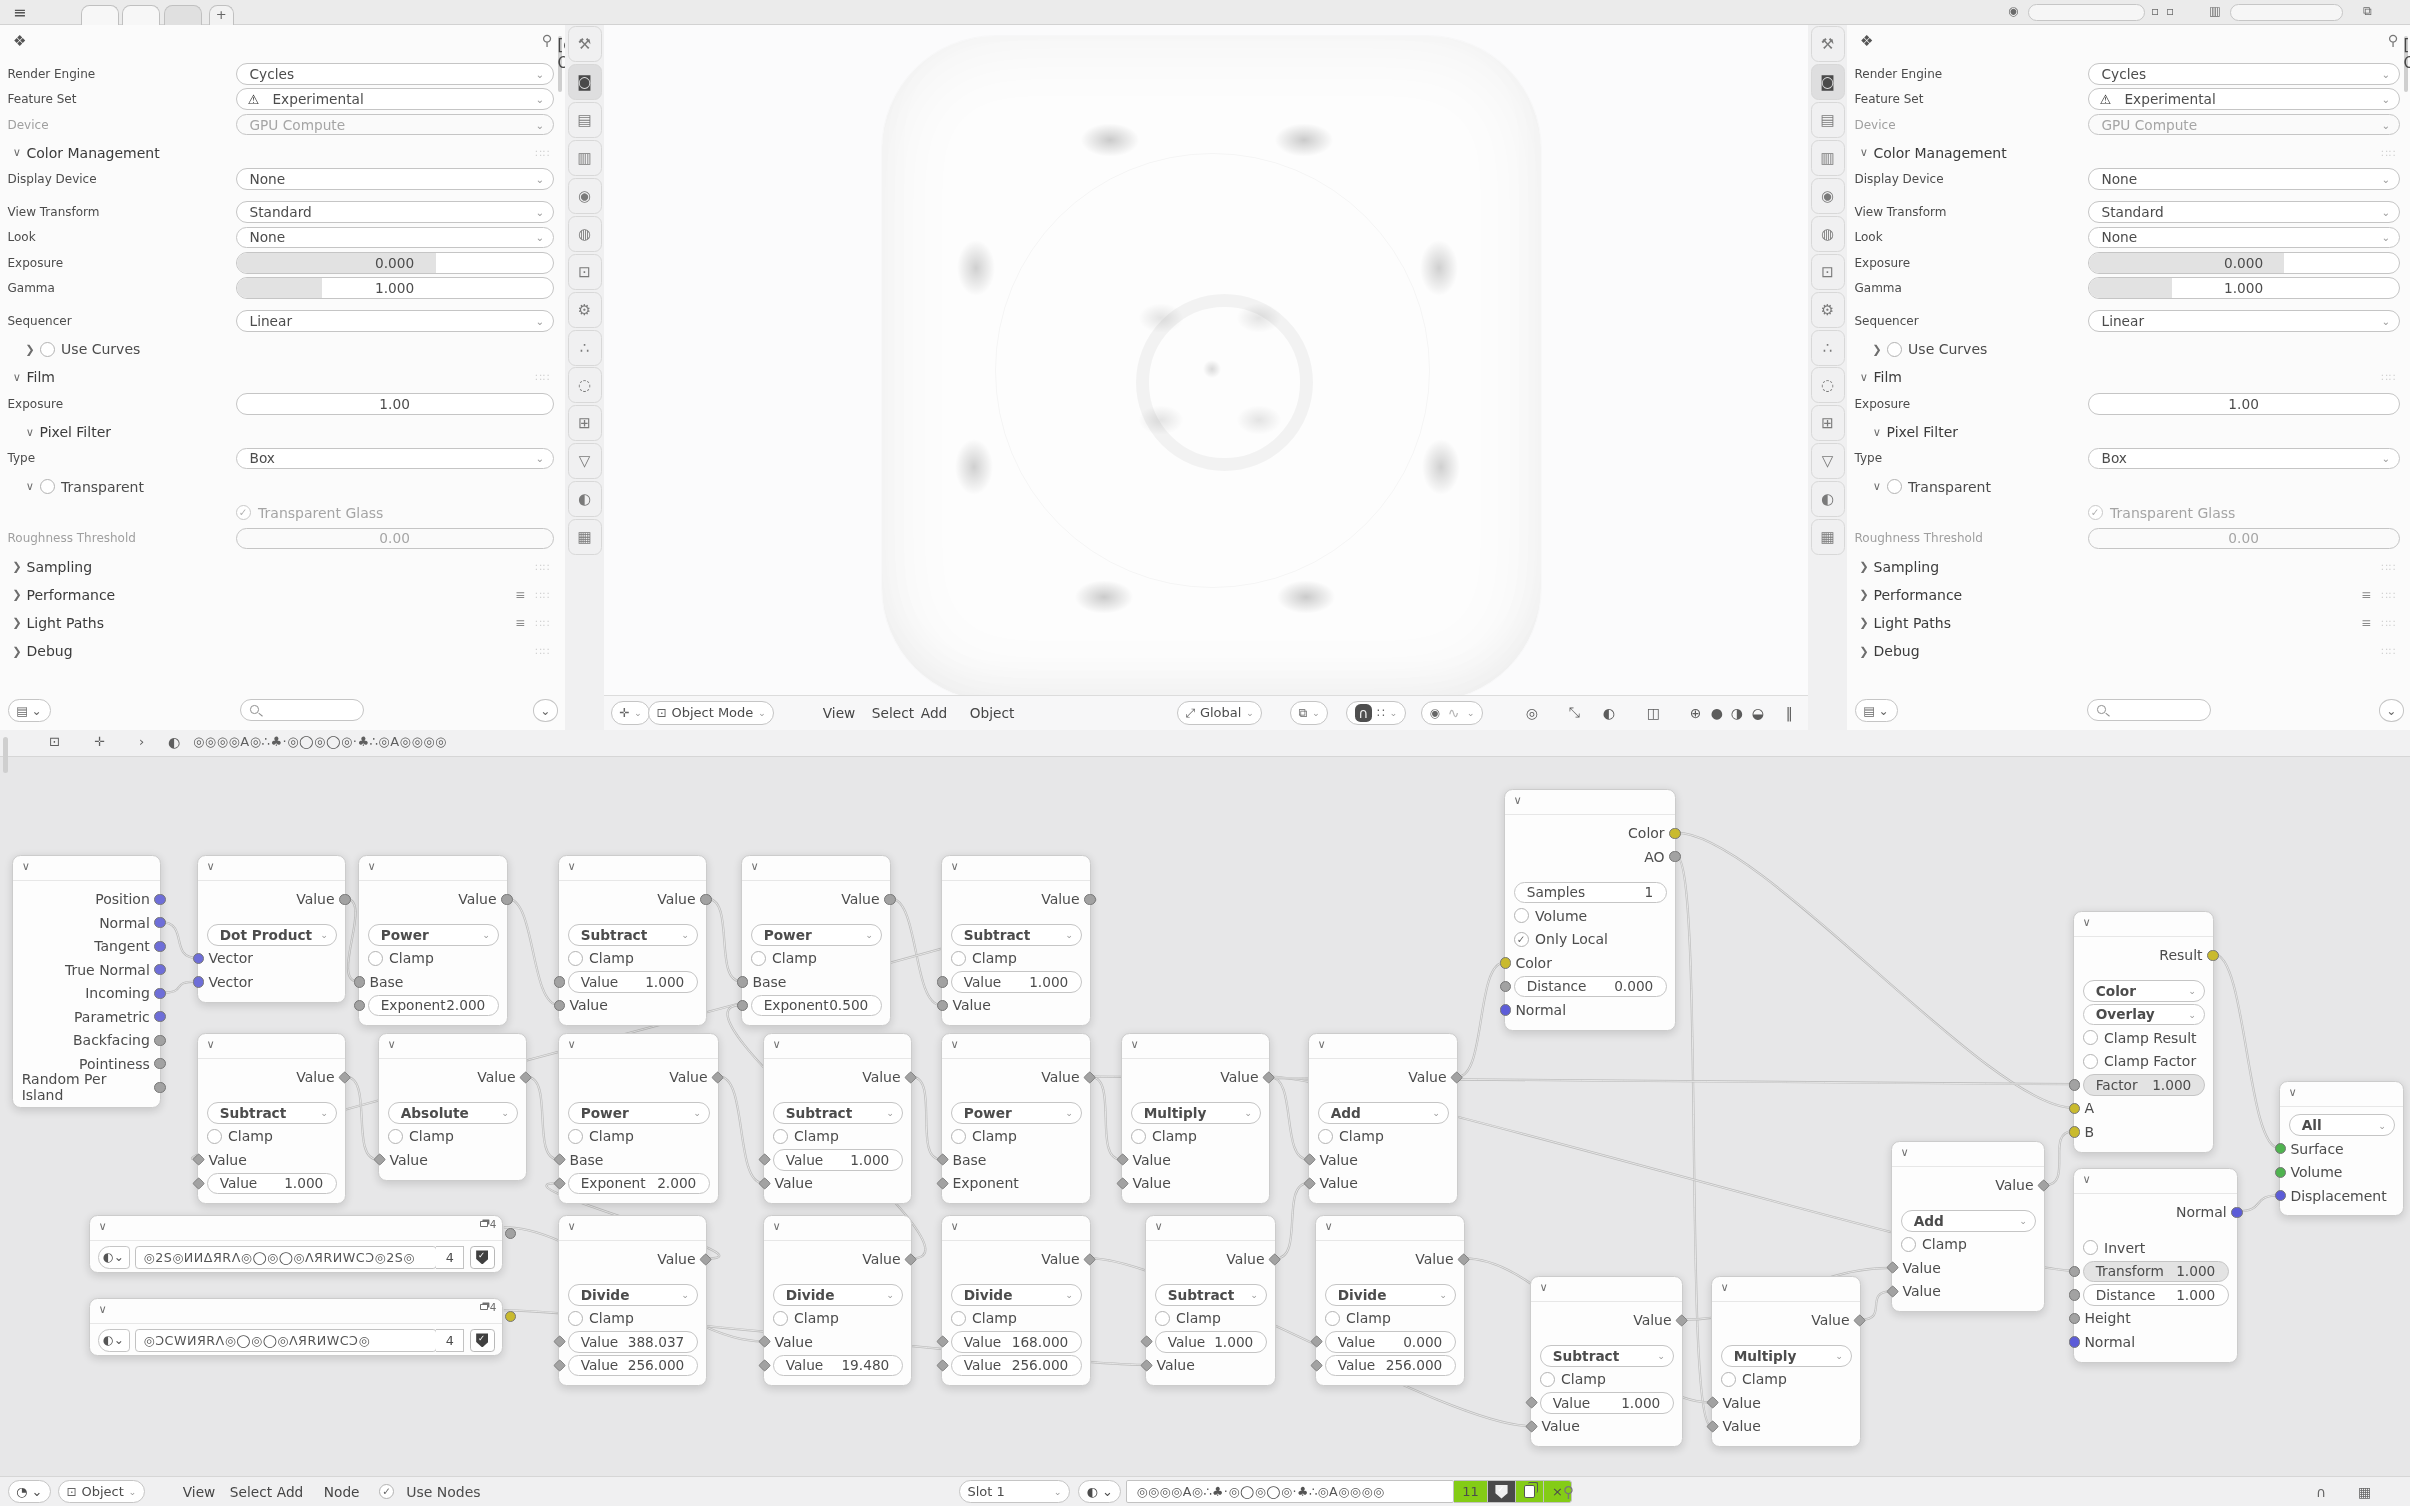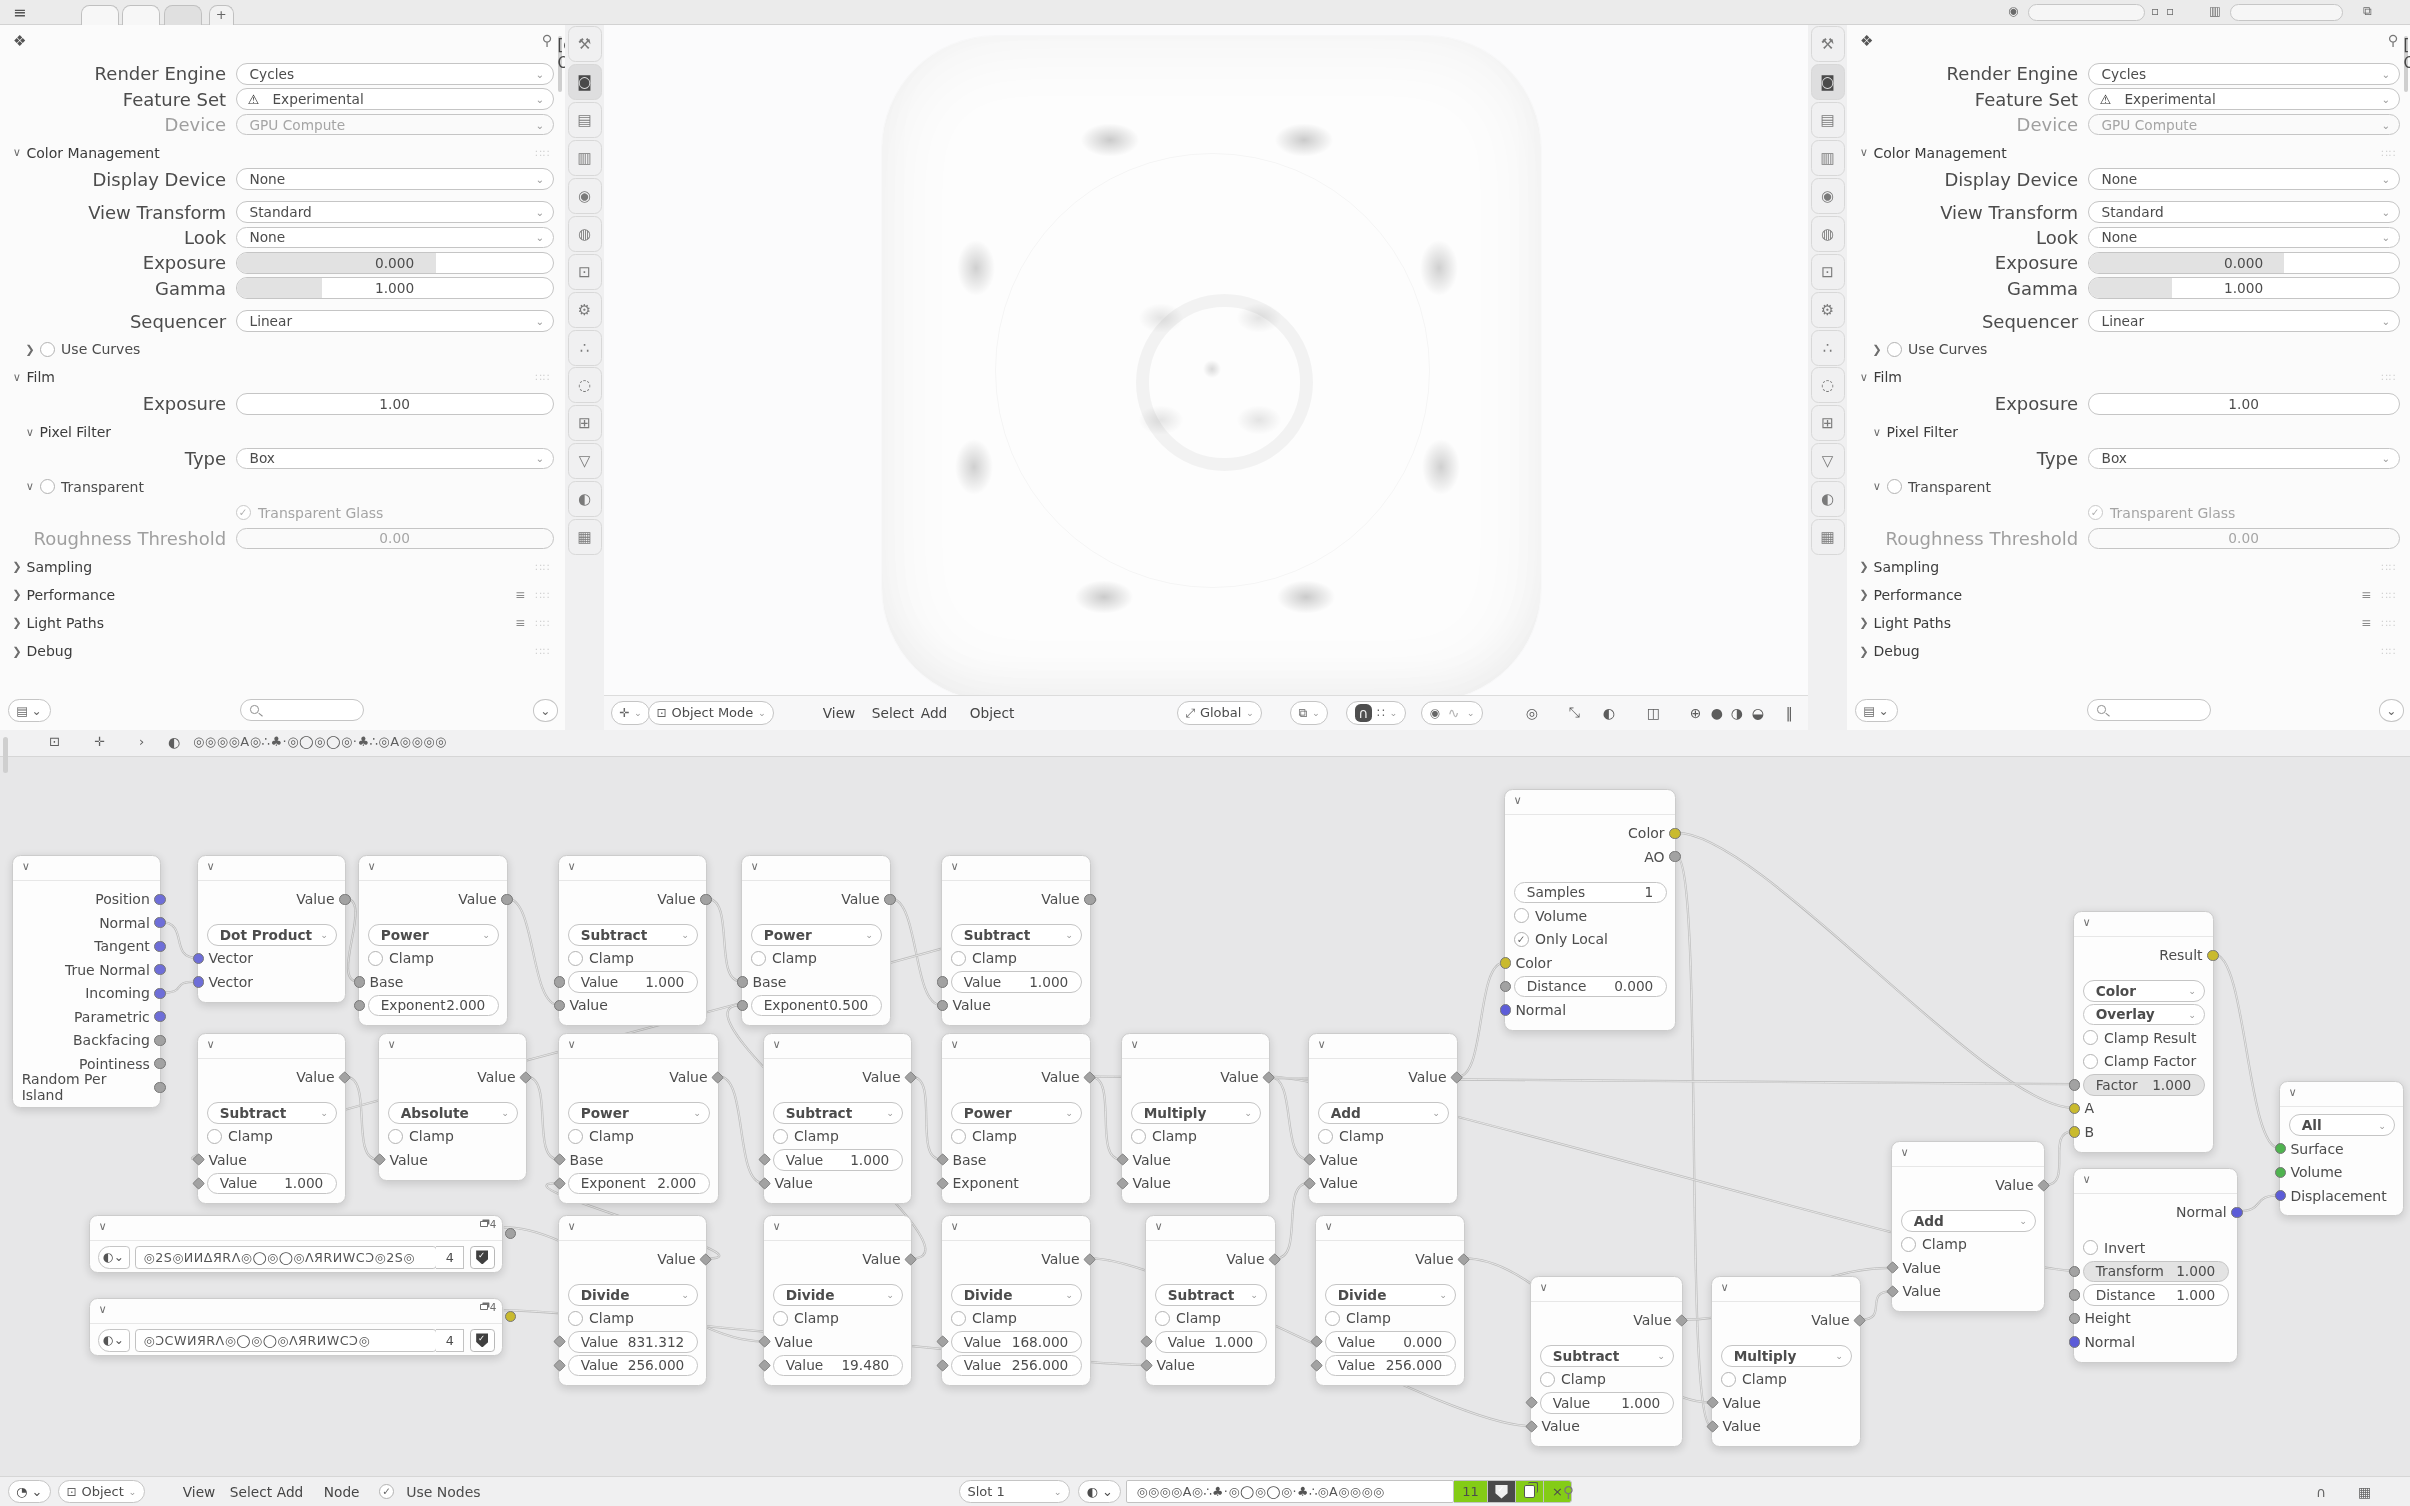--- a/index.html
+++ b/index.html
@@ -12,21 +12,21 @@
   .wtab.active { background:#e0e0e0; }
   .wtab-plus { position:absolute; top:4.7px; width:24.5px; height:20px; border:0.9px solid #c0c0c0; border-bottom:none; border-radius:8.5px 8.5px 0 0; background:#f2f2f2; color:#666; font-size:13px; text-align:center; line-height:18px; }
   .tb-icon { position:absolute; top:3.8px; font-size:12.2px; color:#6a6a6a; }
   .tb-field { position:absolute; top:3.8px; height:17px; border:0.9px solid #c6c6c6; border-radius:8.5px; background:#f6f6f6; }
   
   .ppanel { position:absolute; top:24.5px; height:705px; background:#fbfbfb; }
   .ppanel-hdr-icon { position:absolute; font-size:15px; color:#555; }
   .pin { position:absolute; font-size:14px; color:#777; }
   .prows { position:absolute; top:38px; }
   .prow { display:flex; align-items:center; height:22.6px; margin-bottom:2.8px; }
-  .plabel { text-align:right; padding-right:9.4px; font-size:18px; color:#4c4c4c; flex:none; }
+  .plabel { text-align:left; padding-right:9.4px; font-size:12px; color:#4c4c4c; flex:none; }
   .plabel.dis { color:#9f9f9f; }
   .pfield { flex:1; position:relative; height:21.7px; }
   .ppill { height:21.7px; border:0.9px solid #c5c5c5; border-radius:11.3px; background:#fff; display:flex; align-items:center; font-size:13.7px; color:#4c4c4c; position:relative; overflow:hidden; }
   .ppill .val { padding-left:13px; }
   .ppill .chev { position:absolute; right:8.5px; color:#9a9a9a; font-size:10.4px; }
   .ppill.center { justify-content:center; }
   .ppill.dis { color:#a5a5a5; background:#fafafa; }
   .pslider-fill { position:absolute; left:0; top:0; bottom:0; background:#e2e2e2; }
   .pslider-val { position:relative; width:100%; text-align:center; }
   .sec { display:flex; align-items:center; height:22.6px; margin:5.6px 0 3.8px 0; font-size:14px; color:#3b3b3b; }
@@ -1096,21 +1096,21 @@
           </div>
           <div class="nrow">
             <div class="nchk">
               <div class="ckc"></div>
               <div class="cklabel">Clamp</div>
             </div>
           </div>
           <div class="nrow">
             <div class="nfld">
               <div>Value</div>
-              <div>831.312</div>
+              <div>388.037</div>
             </div>
             <div class="sock diamond left" style="background: rgb(162, 162, 162);"></div>
           </div>
           <div class="nrow">
             <div class="nfld">
               <div>Value</div>
               <div>256.000</div>
             </div>
             <div class="sock diamond left" style="background: rgb(162, 162, 162);"></div>
           </div>

